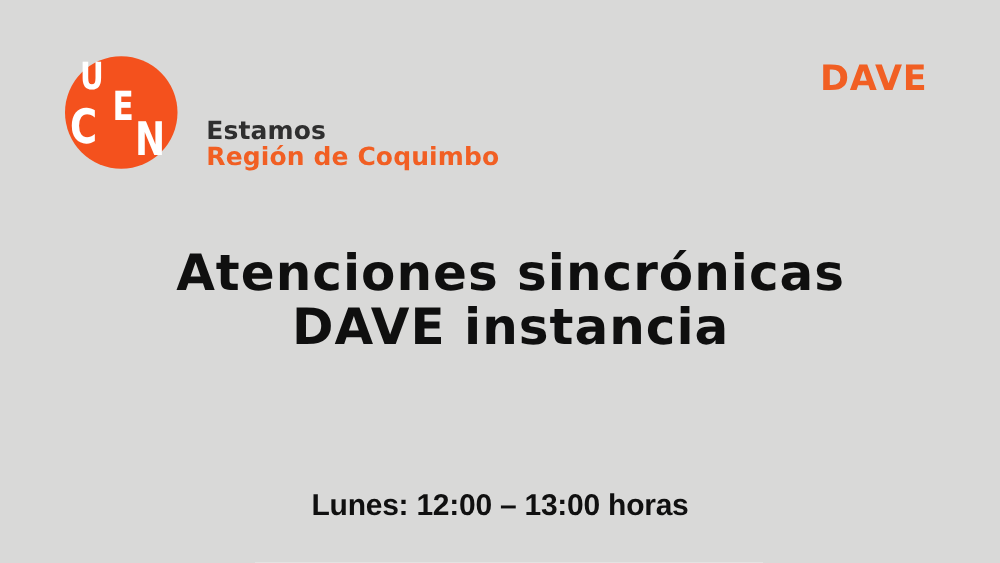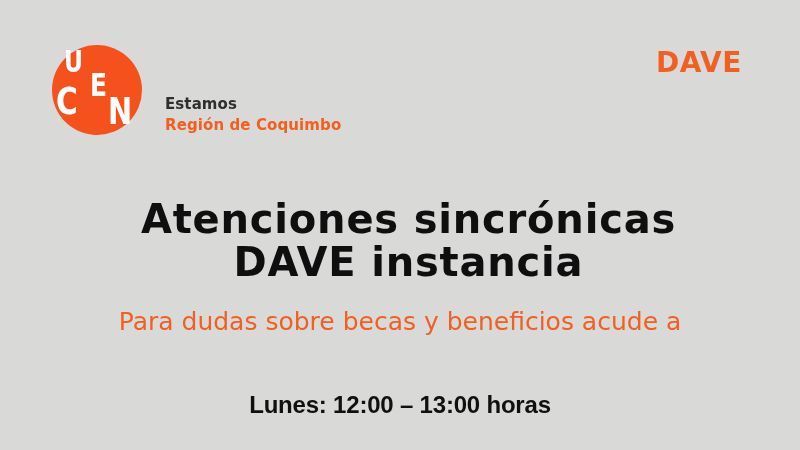--- a/index.html
+++ b/index.html
@@ -33,21 +33,21 @@
   }
   .logo-letter.u { left: 12px; top: 2px;  font-size: 30px; }
   .logo-letter.e { left: 38px; top: 24px; font-size: 32px; }
   .logo-letter.c { left: 4px;  top: 37px; font-size: 38px; }
   .logo-letter.n { left: 56px; top: 48px; font-size: 37px; }
 
   
   .tagline {
     position: absolute;
     left: 165px; top: 94px;
-    font-size: 15px;
+    font-size: 20px;
     font-weight: bold;
     line-height: 21px;
     color: var(--tagline_text, #2F2F2F);
     letter-spacing: 0.1px;
   }
   .tagline .region { color: var(--accent_orange, #F15F23); }
 
   
   .brand {
     position: absolute;
@@ -114,20 +114,19 @@
   </div>
 
   <div class="brand">DAVE</div>
 
   <div class="title">
     <div>Atenciones sincrónicas</div>
     <div>DAVE instancia</div>
   </div>
 
   <div class="subtitle">
-    <div>Para dudas sobre becas y beneficios acude a</div>
   </div>
 
   <div class="schedule">
     <div>Lunes: 12:00 – 13:00 horas</div>
   </div>
 
 </div>
 
 </body></html>

